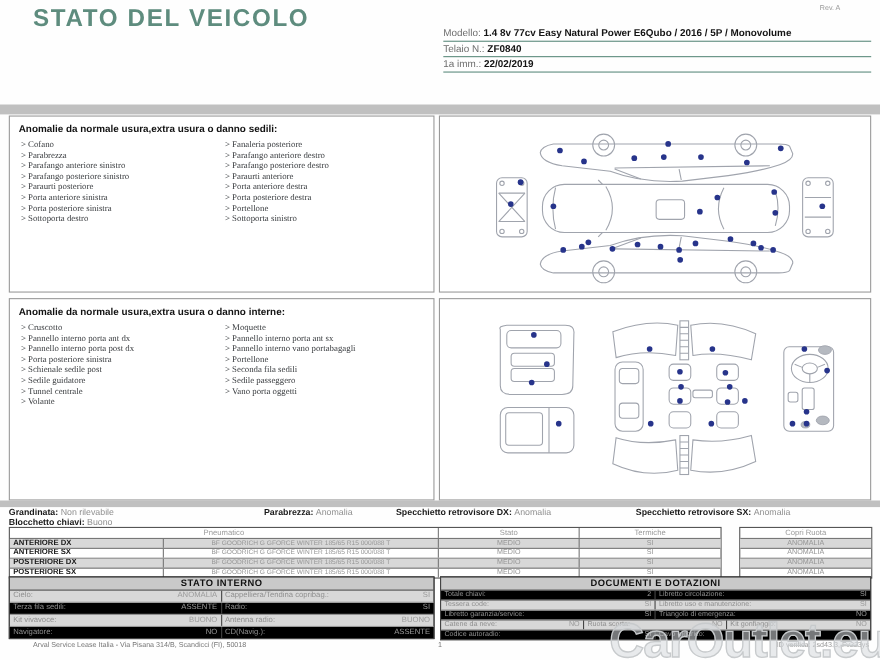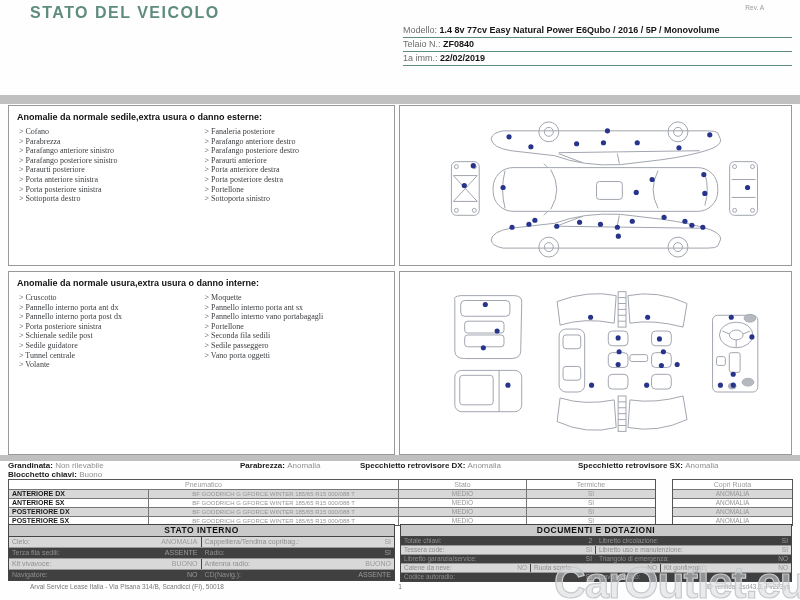--- a/index.html
+++ b/index.html
@@ -1,21 +1,21 @@
 <!DOCTYPE html>
 <html><head>
 <meta charset="utf-8">
 <style>
   html,body { margin:0; padding:0; background:#ffffff; }
   .page {
     position:relative; width:800px; height:600px; overflow:hidden;
     background:#fefefe; font-family:"Liberation Sans", sans-serif;
   }
   
-  .title { position:absolute; left:30px; top:4px; font-size:16px; font-weight:bold;
+  .title { position:absolute; left:30px; top:4px; font-size:22px; font-weight:bold;
            letter-spacing:1.5px; color:var(--teal,#5e8c7e); }
   .rev { position:absolute; right:36px; top:4px; font-size:6.5px; color:#999; }
   .hfields { position:absolute; }
   .hfields-left  { left:30px;  top:27px; width:362px; }
   .hfields-right { left:403px; top:24px; width:389px; }
   .hrow { border-bottom:1px solid var(--teal,#5e8c7e); padding:1px 0 2px 0;
           font-size:9px; color:#6d6d6d; line-height:10px; }
   .hrow b { color:#141414; }
   
   .band { position:absolute; left:0; width:800px; background:var(--band,#c0c0c0); }
@@ -52,21 +52,21 @@
            white-space:nowrap; font-size:6.5px; line-height:8px; }
   .tcell:last-child { border-right:none; }
   .thead-txt { color:#9a9a9a; text-align:center; font-size:7px; line-height:9px; }
   .tpos  { width:140px; font-weight:bold; color:#1a1a1a; padding-left:3px; font-size:7px; }
   .tspec { width:250px; color:#969696; text-align:center; font-size:6px; }
   .tstat { width:128px; color:#969696; text-align:center; }
   .tterm { width:128px; color:#969696; text-align:center; }
   .tcopri { width:100%; color:#969696; text-align:center; }
   .shade { background:#d8d8d8; }
   
-  .panel { position:absolute; border:1px solid #444; box-sizing:border-box; background:#404040; }
+  .panel { position:absolute; border:1px solid #444; box-sizing:border-box; background:#000000; }
   #panelStato { left:8px;   top:524px; width:387px; }
   #panelDocs  { left:400px; top:524px; width:392px; }
   .panel-head { background:#c9c9c9; border-bottom:1px solid #444; font-weight:bold;
                 font-size:8.5px; text-align:center; color:#111; height:11px; line-height:11px;
                 letter-spacing:0.5px; }
   .prow { display:flex; border-bottom:1px solid #999; }
   .prow:last-child { border-bottom:none; }
   .pcell { display:flex; justify-content:space-between; box-sizing:border-box;
            border-right:1px solid #444; padding:0 3px; overflow:hidden; white-space:nowrap; }
   .pcell:last-child { border-right:none; }
@@ -93,21 +93,21 @@
 
   <div class="hfields hfields-right" id="hfRight">
       <div class="hrow"><span>Modello: </span><b>1.4 8v 77cv Easy Natural Power E6Qubo / 2016 / 5P / Monovolume</b></div>
       <div class="hrow"><span>Telaio N.: </span><b>ZF0840</b></div>
       <div class="hrow"><span>1a imm.: </span><b>22/02/2019</b></div>
     </div>
 
   <div class="band band1"></div>
 
   <div class="box" id="extText">
-    <div class="boxtitle">Anomalie da normale sedile,extra usura o danno esterne:</div>
+    <div class="boxtitle">Anomalie da normale usura,extra usura o danno sedili:</div>
     <div class="cols">
       <div class="col" id="extCol1">
           <div class="anom-item">&gt;  Cofano</div>
           <div class="anom-item">&gt;  Parabrezza</div>
           <div class="anom-item">&gt;  Parafango anteriore sinistro</div>
           <div class="anom-item">&gt;  Parafango posteriore sinistro</div>
           <div class="anom-item">&gt;  Paraurti posteriore</div>
           <div class="anom-item">&gt;  Porta anteriore sinistra</div>
           <div class="anom-item">&gt;  Porta posteriore sinistra</div>
           <div class="anom-item">&gt;  Sottoporta destro</div>

